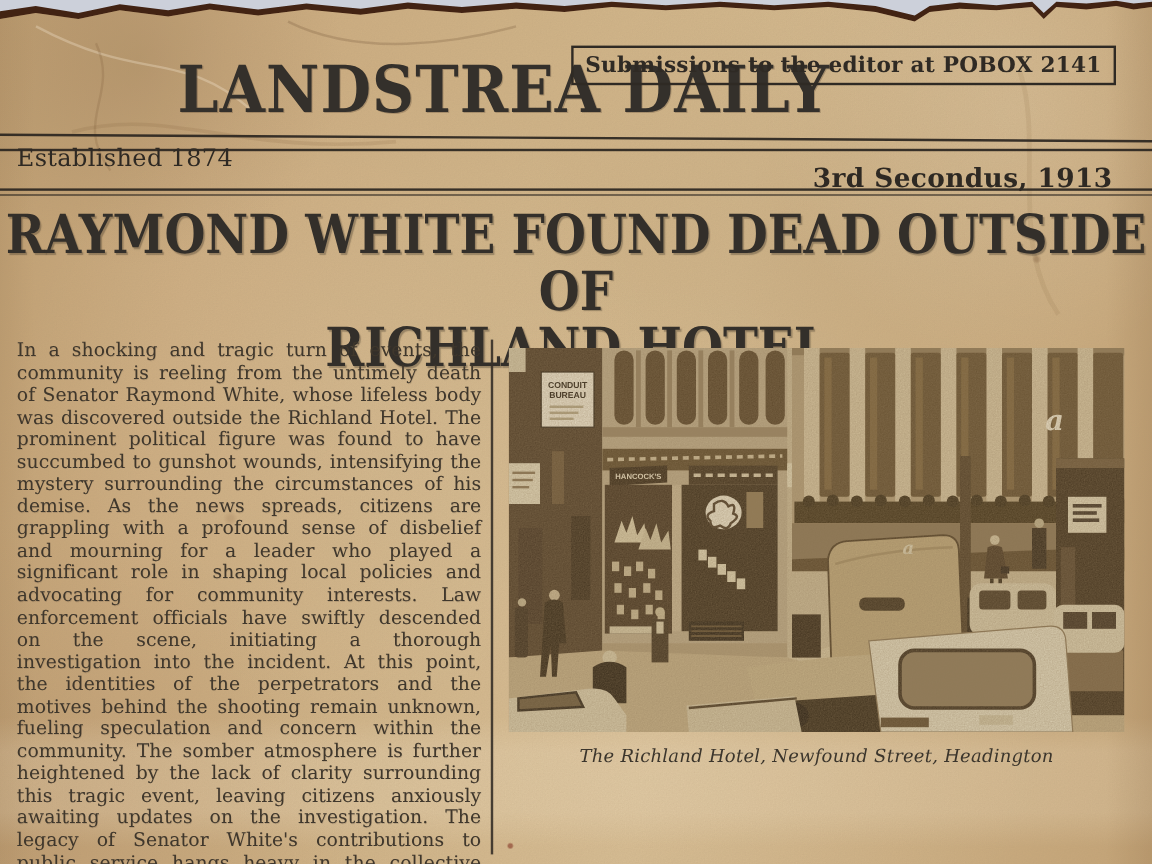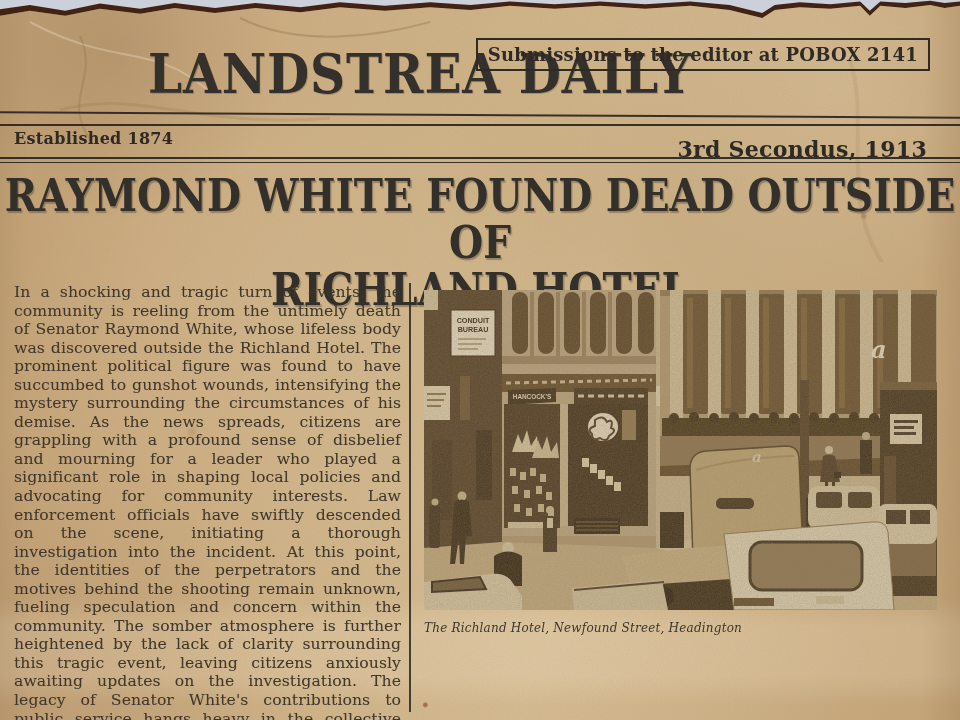--- a/index.html
+++ b/index.html
@@ -47,22 +47,22 @@
     position:absolute;right:30px;top:38px;z-index:5;
     border:2px solid #2f2a24;padding:4px 10px;
     font-size:18px;font-weight:700;color:#2f2a24;letter-spacing:.2px;white-space:nowrap;
   }
   .rule{position:absolute;left:0;width:960px;height:1.5px;background:#2a2520;z-index:4;opacity:.92;}
   .r1a{top:114px;transform:rotate(.32deg);}
   .r1b{top:124px;}
   .r2a{top:157px;}
   .r2b{top:161.5px;}
   .est{
-    position:absolute;left:14px;top:129px;z-index:5;
-    font-size:16px;font-weight:700;color:#2e2923;letter-spacing:.3px;
+    position:absolute;left:14px;top:119px;z-index:5;
+    font-size:20px;font-weight:400;color:#2e2923;letter-spacing:.3px;
   }
   .issue-date{
     position:absolute;right:33px;top:136px;z-index:5;
     font-size:22px;font-weight:700;color:#2e2923;letter-spacing:.3px;
   }
   .headline{
     position:absolute;left:-90px;top:172px;width:1140px;margin:0;z-index:4;
     text-align:center;font-size:45px;line-height:47px;font-weight:700;
     color:#332f2a;letter-spacing:0;
     transform:scaleX(.87);transform-origin:center;
@@ -71,22 +71,22 @@
   .article{
     position:absolute;left:14px;top:283px;width:387px;margin:0;z-index:4;
     font-size:15.6px;line-height:18.55px;text-align:justify;
     color:#3f372c;letter-spacing:.1px;word-spacing:.5px;
     text-shadow:.4px .4px 0 rgba(60,50,40,.15);
   }
   .divider{position:absolute;left:409px;top:283px;width:1.6px;height:429px;background:#352f27;z-index:4;opacity:.9;}
   figure.photo{position:absolute;left:424px;top:290px;width:513px;margin:0;z-index:4;}
   figure.photo svg{display:block;}
   .caption{
-    margin-top:11px;text-align:left;
-    font-size:12px;font-style:italic;color:#3b352c;letter-spacing:.2px;
+    margin-top:11px;text-align:center;
+    font-size:15px;font-style:italic;color:#3b352c;letter-spacing:.2px;
   }
 </style>
 </head>
 <body>
 
 <div class="stage">
   <div class="tear"></div>
 
   <div class="paper">
 

